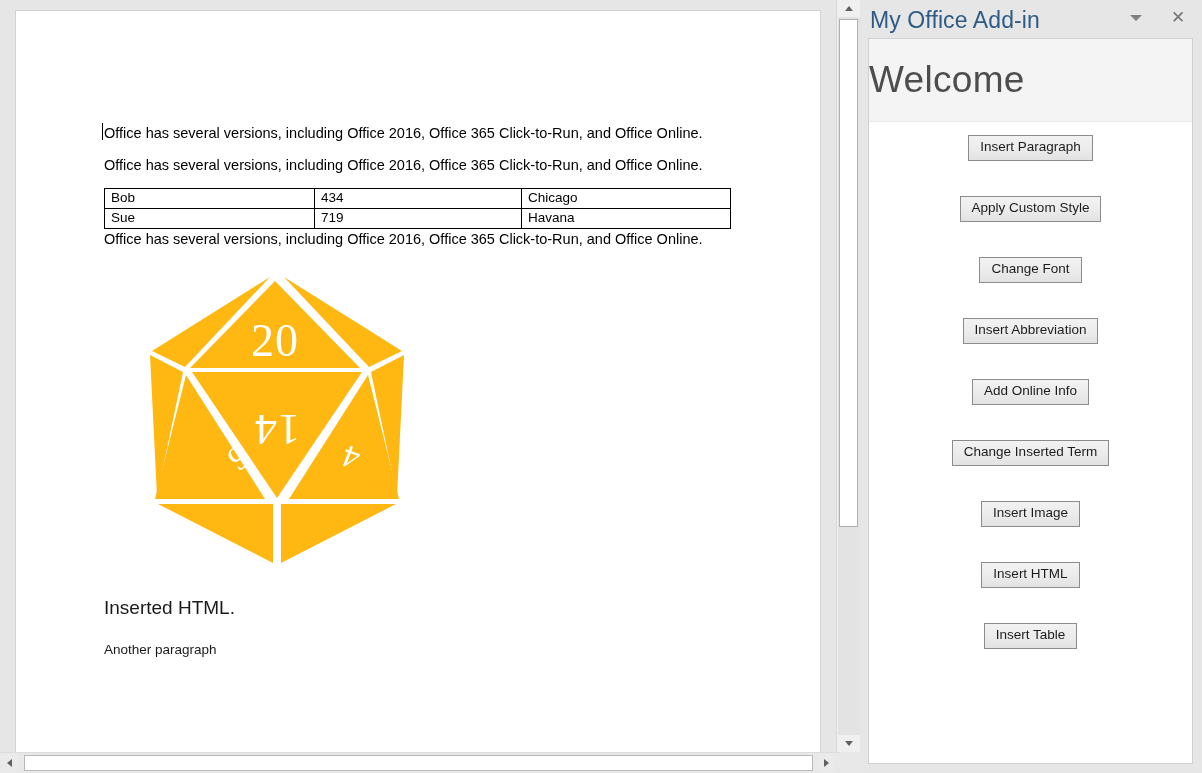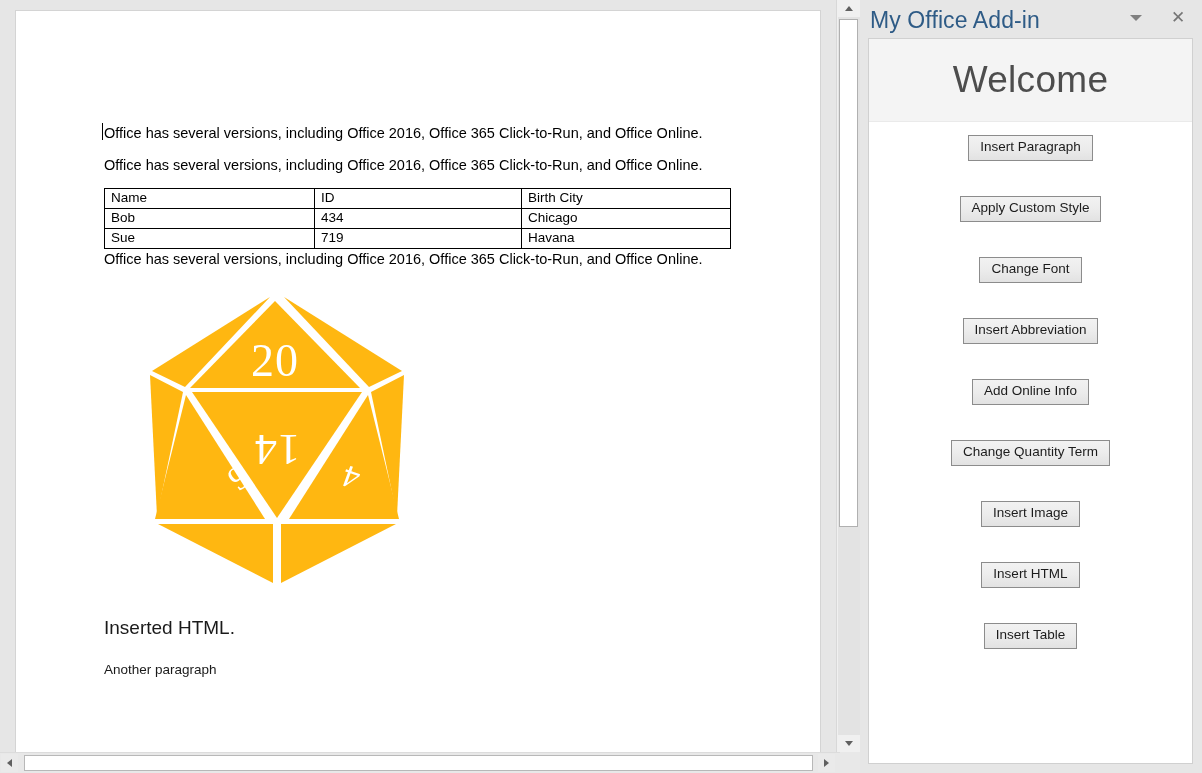--- a/index.html
+++ b/index.html
@@ -276,21 +276,21 @@
   }
 
   #welcome-bar {
     width: 100%;
     height: 83px;
     background: #f4f4f4;
     border-bottom: 1px solid #eaeaea;
     box-sizing: border-box;
     display: flex;
     align-items: center;
-    justify-content: center;
+    justify-content: flex-start;
   }
   #welcome-text {
     font-family: "Liberation Sans", sans-serif;
     font-size: 37px;
     font-weight: normal;
     color: #4d4d4d;
     letter-spacing: 0.3px;
   }
 
   #btn-list {
@@ -330,25 +330,20 @@
 
         <p class="doc-para">Office has several versions, including Office 2016, Office 365 Click-to-Run, and Office Online.</p>
 
         <table class="doc-table">
           <colgroup>
               <col class="c1">
               <col class="c2">
               <col class="c3">
             </colgroup>
           <tbody>
-            <tr>
-              <td>Name</td>
-              <td>ID</td>
-              <td>Birth City</td>
-            </tr>
             <tr>
               <td>Bob</td>
               <td>434</td>
               <td>Chicago</td>
             </tr>
             <tr>
               <td>Sue</td>
               <td>719</td>
               <td>Havana</td>
             </tr>
@@ -444,21 +439,21 @@
         <div class="btn-row">
           <button class="pane-btn">Change Font</button>
         </div>
         <div class="btn-row">
           <button class="pane-btn">Insert Abbreviation</button>
         </div>
         <div class="btn-row">
           <button class="pane-btn">Add Online Info</button>
         </div>
         <div class="btn-row">
-          <button class="pane-btn">Change Quantity Term</button>
+          <button class="pane-btn">Change Inserted Term</button>
         </div>
         <div class="btn-row">
           <button class="pane-btn">Insert Image</button>
         </div>
         <div class="btn-row">
           <button class="pane-btn">Insert HTML</button>
         </div>
         <div class="btn-row">
           <button class="pane-btn">Insert Table</button>
         </div>

